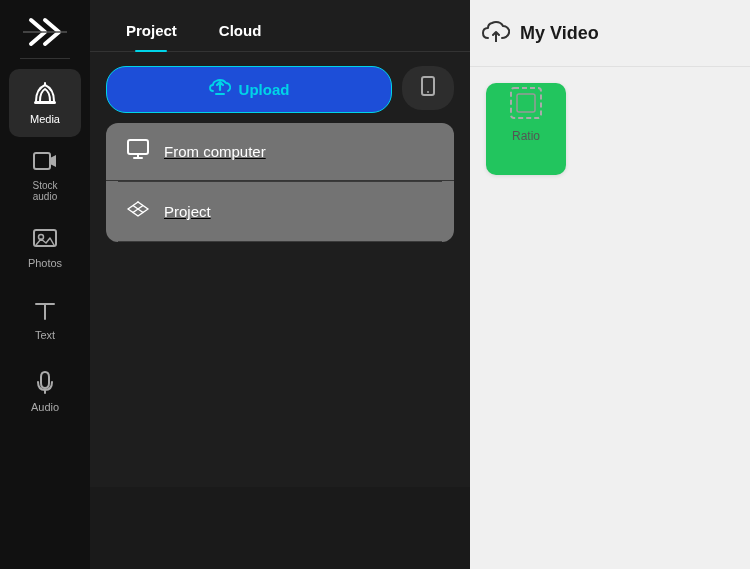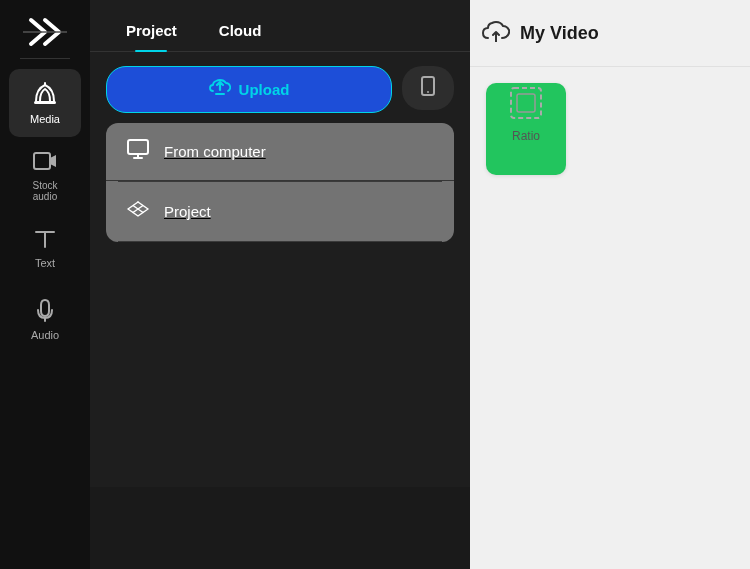--- a/index.html
+++ b/index.html
@@ -299,20 +299,30 @@
     <span class="sidebar-icon">
       <svg width="26" height="26" viewBox="0 0 26 26" fill="none">
         <rect x="2" y="5" width="16" height="16" rx="2" stroke="#aaa" stroke-width="2" fill="none"></rect>
         <path d="M18 10 L24 7 L24 19 L18 16 Z" fill="#aaa"></path>
       </svg>
     </span>
     <span class="sidebar-label" style="white-space:pre-line;text-align:center;font-size:10px;">Stock
 audio</span>
   </div>
 
+  <div class="sidebar-item">
+    <span class="sidebar-icon">
+      <svg width="26" height="26" viewBox="0 0 26 26" fill="none">
+        <rect x="2" y="5" width="22" height="16" rx="2" stroke="#aaa" stroke-width="2" fill="none"></rect>
+        <circle cx="9" cy="12" r="2.5" stroke="#aaa" stroke-width="1.5" fill="none"></circle>
+        <path d="M4 20 L9 14 L14 18 L18 13 L22 20" stroke="#aaa" stroke-width="1.5" fill="none" stroke-linejoin="round"></path>
+      </svg>
+    </span>
+    <span class="sidebar-label">Photos</span>
+  </div>
 
   <div class="sidebar-item">
     <span class="sidebar-icon">
       <svg width="26" height="26" viewBox="0 0 26 26" fill="none">
         <line x1="4" y1="7" x2="22" y2="7" stroke="#aaa" stroke-width="2" stroke-linecap="round"></line>
         <line x1="13" y1="7" x2="13" y2="22" stroke="#aaa" stroke-width="2" stroke-linecap="round"></line>
       </svg>
     </span>
     <span class="sidebar-label">Text</span>
   </div>

